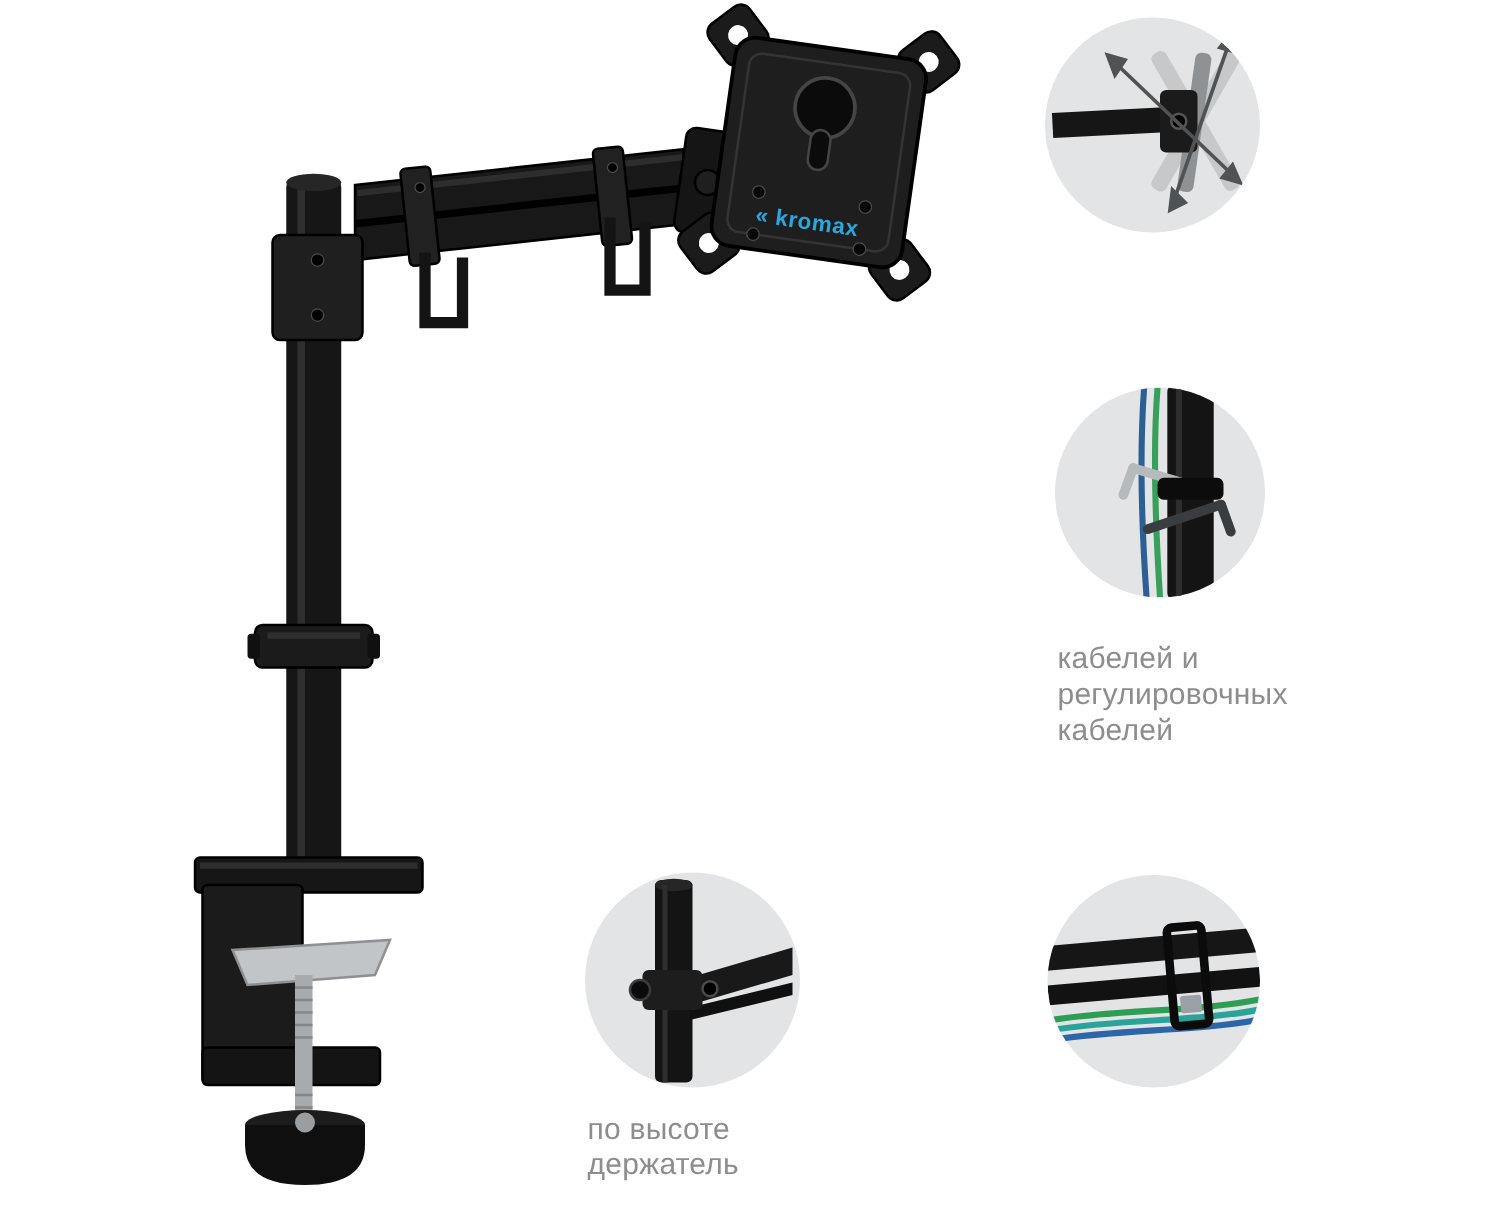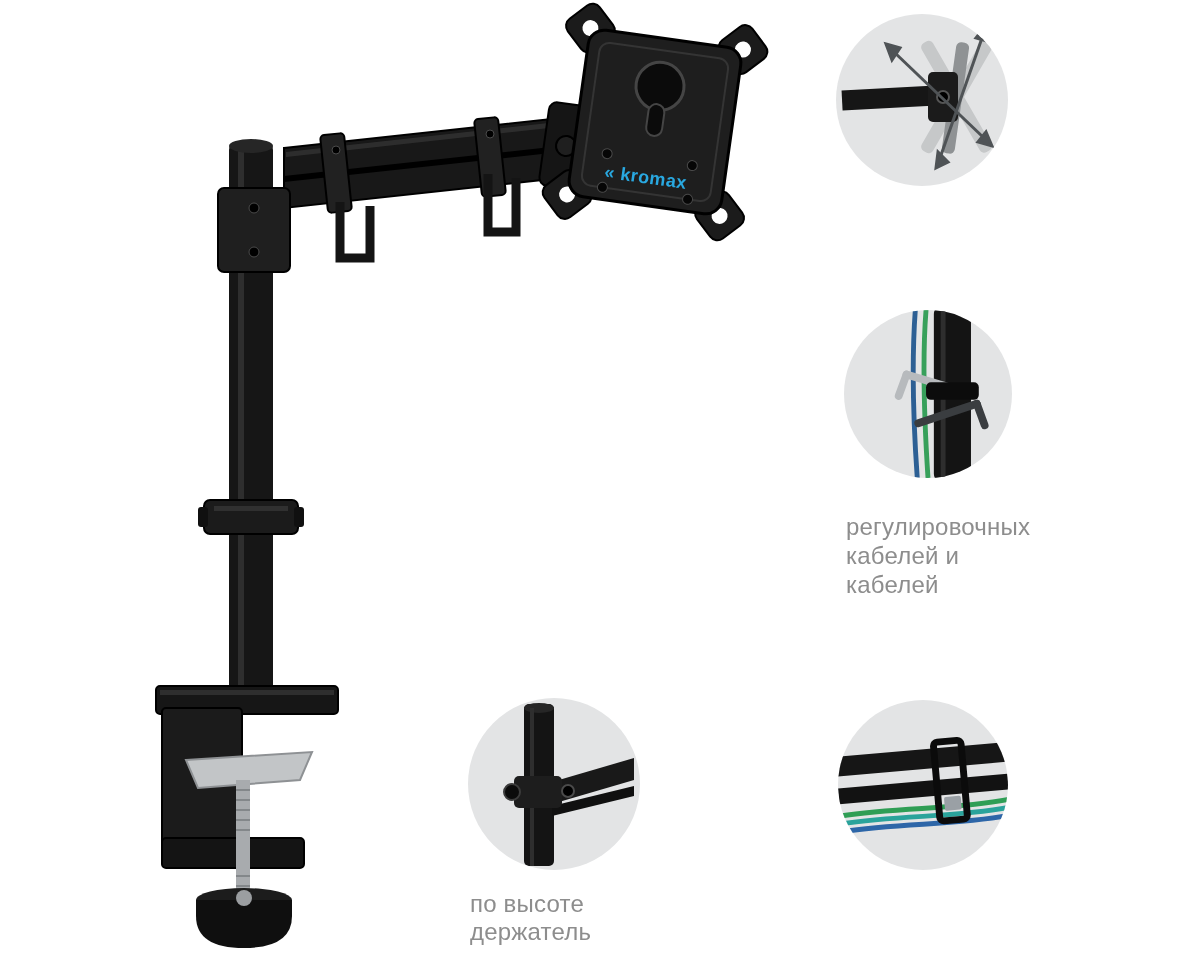--- a/index.html
+++ b/index.html
@@ -153,22 +153,22 @@
         <line x1="64" y1="66" x2="56" y2="88"></line>
       </g>
       <g stroke="#3a3d40" stroke-width="8" stroke-linecap="round">
         <line x1="136" y1="96" x2="76" y2="116"></line>
         <line x1="136" y1="96" x2="144" y2="118"></line>
       </g>
       <rect x="84" y="74" width="54" height="18" rx="5" fill="#0c0c0c"></rect>
     </svg>
   </div>
   <div class="callout-text" style="left:846px;top:512px;width:240px;">
+    <div>кабелей и</div>
     <div>регулировочных</div>
-    <div>кабелей и</div>
     <div>кабелей</div>
   </div>
 
   <div class="callout-circle" style="left:468px;top:698px;width:172px;height:172px;">
     <svg viewBox="0 0 172 172">
       <rect x="56" y="6" width="30" height="162" rx="5" fill="#141414"></rect>
       <ellipse cx="71" cy="10" rx="15" ry="5" fill="#262626"></ellipse>
       <rect x="62" y="10" width="4" height="158" fill="#2e2e2e"></rect>
       <polygon points="84,108 166,88 166,98 84,118" fill="#101010"></polygon>
       <polygon points="84,84 166,60 166,82 84,106" fill="#191919"></polygon>

